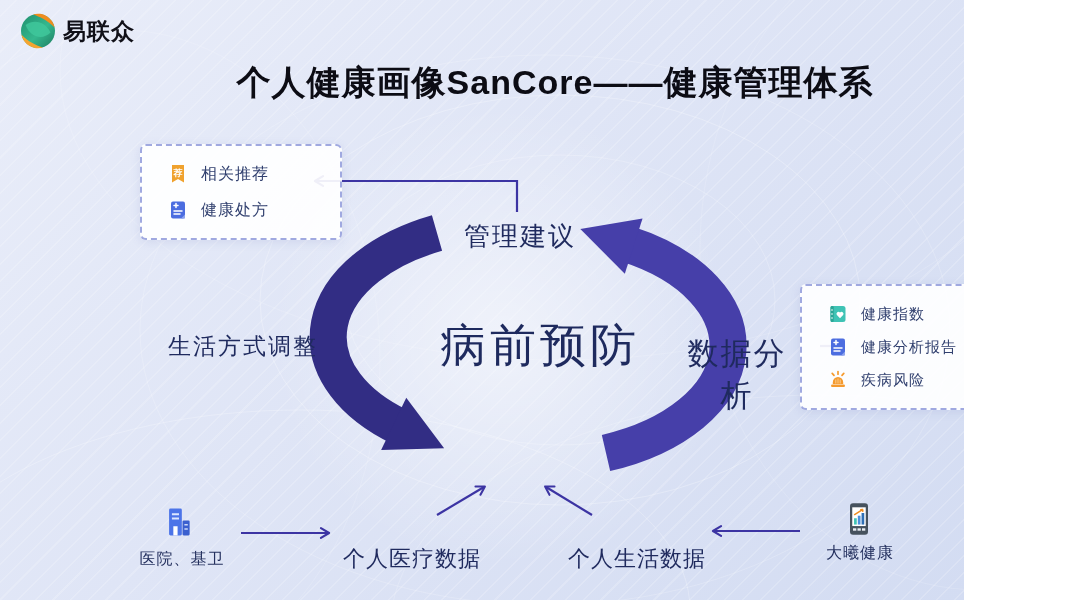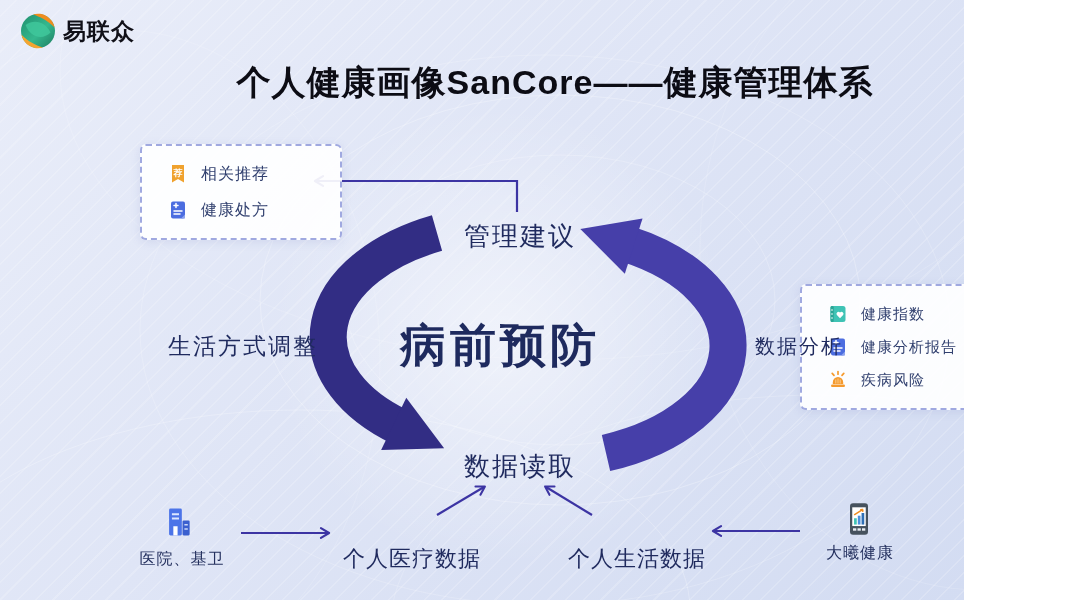--- a/index.html
+++ b/index.html
@@ -23,21 +23,21 @@
   .title{left:0;top:60px;width:1080px;text-align:center;font-size:34px;font-weight:700;color:#0c0c14;letter-spacing:1px;z-index:3;padding-left:15px;}
   .dash-box{
     background:rgba(255,255,255,.92);border:2px dashed #a0a9e0;border-radius:6px;
     box-shadow:0 2px 10px rgba(110,120,190,.15);z-index:3;
     display:flex;flex-direction:column;justify-content:center;
   }
   .box-row{display:flex;align-items:center;gap:13px;}
   .box-label{font-size:16px;color:#31406f;letter-spacing:1px;}
   .analysis .box-label{font-size:15px;}
   .cycle-label{color:#1f2a5e;font-weight:500;z-index:3;letter-spacing:2px;}
-  .center-label{left:400px;top:315px;width:240px;text-align:left;font-size:46px;font-weight:700;color:#1e2a5e;letter-spacing:4px;z-index:3;}
+  .center-label{left:400px;top:315px;width:240px;text-align:right;font-size:46px;font-weight:400;color:#1e2a5e;letter-spacing:4px;z-index:3;}
   .src-label{color:#1f2a5e;font-weight:500;z-index:3;letter-spacing:1px;margin-top:20px;}
   .src-caption{color:#24305e;z-index:3;letter-spacing:1px;}
   .ic{display:block;}
 </style>
 </head>
 <body>
 
 <div class="stage">
   <div class="stripes"></div>
 
@@ -149,23 +149,22 @@
         <path d="M7.8 9.5 v4 M10 8.5 v5 M12.2 9.5 v4" stroke="#fbd29a" stroke-width=".9"></path>
         <rect x="3" y="14.5" width="14" height="2.6" rx="1.3" fill="#f59a2d"></rect>
         <path d="M10 1.5 V4.2 M4.2 3.4 L6 5.4 M15.8 3.4 L14 5.4" stroke="#f59a2d" stroke-width="1.7" stroke-linecap="round"></path>
       </svg>
       <span class="box-label">疾病风险</span>
     </div>
   </div>
 
   <div class="abs cycle-label" style="left:410px;top:219px;width:220px;text-align:center;font-size:26px;">管理建议</div>
   <div class="abs center-label">病前预防</div>
-  <div class="abs cycle-label" style="left:410px;top:449px;width:220px;text-align:center;font-size:26px;">数据读取</div>
   <div class="abs cycle-label" style="left:158px;top:331px;width:170px;text-align:center;font-size:23px;">生活方式调整</div>
-  <div class="abs cycle-label" style="left:744px;top:333px;width:110px;text-align:center;font-size:20px;">数据分析</div>
+  <div class="abs cycle-label" style="left:682px;top:333px;width:110px;text-align:center;font-size:31px;">数据分析</div>
 
   <div class="abs src-label" style="left:337px;top:524px;width:150px;text-align:center;font-size:22px;">个人医疗数据</div>
   <div class="abs src-label" style="left:562px;top:524px;width:150px;text-align:center;font-size:22px;">个人生活数据</div>
 
   <svg class="abs ic" style="left:162px;top:505px;" width="34" height="34" viewBox="0 0 24 24">
     <rect x="5" y="2.5" width="9" height="19" rx="1" fill="#4c74e8"></rect>
     <path d="M7 6.5 h5 M7 9.5 h5" stroke="#dce6ff" stroke-width="1.3"></path>
     <rect x="8" y="15" width="3" height="6.5" fill="#fff"></rect>
     <rect x="14.5" y="11" width="5" height="10.5" rx=".8" fill="#3b60cf"></rect>
     <path d="M15.8 14 h2.4 M15.8 17 h2.4" stroke="#cdd9fa" stroke-width="1.1"></path>

